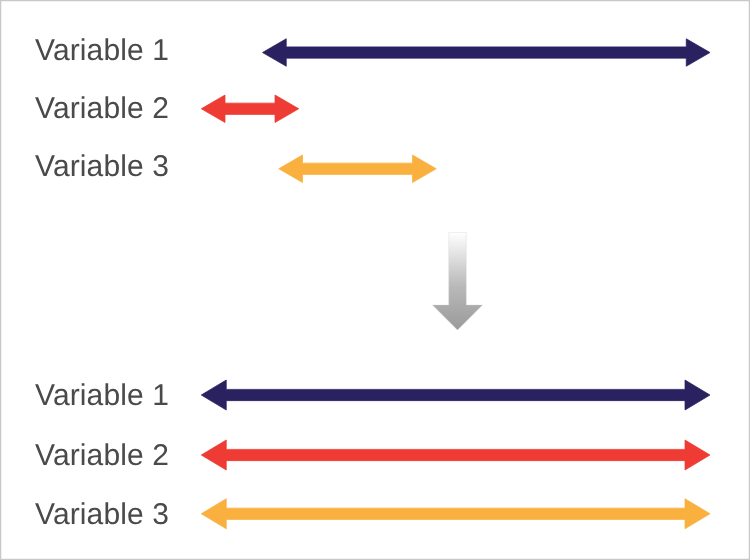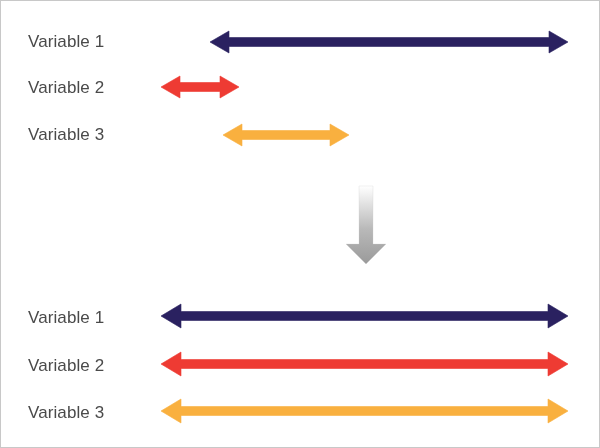--- a/index.html
+++ b/index.html
@@ -15,21 +15,21 @@
     width: 600px;
     height: 448px;
     background: #ffffff;
     border: 1px solid #c8c8c8;
     box-sizing: border-box;
     overflow: hidden;
   }
   .label {
     position: absolute;
     left: 27px;
-    font-size: 17px;
+    font-size: 24px;
     font-weight: 400;
     color: #4a4a4a;
     letter-spacing: 0.1px;
     white-space: nowrap;
     line-height: 1;
     transform: translateY(-50%);
   }
   .arrow-svg {
     position: absolute;
     left: 0;

